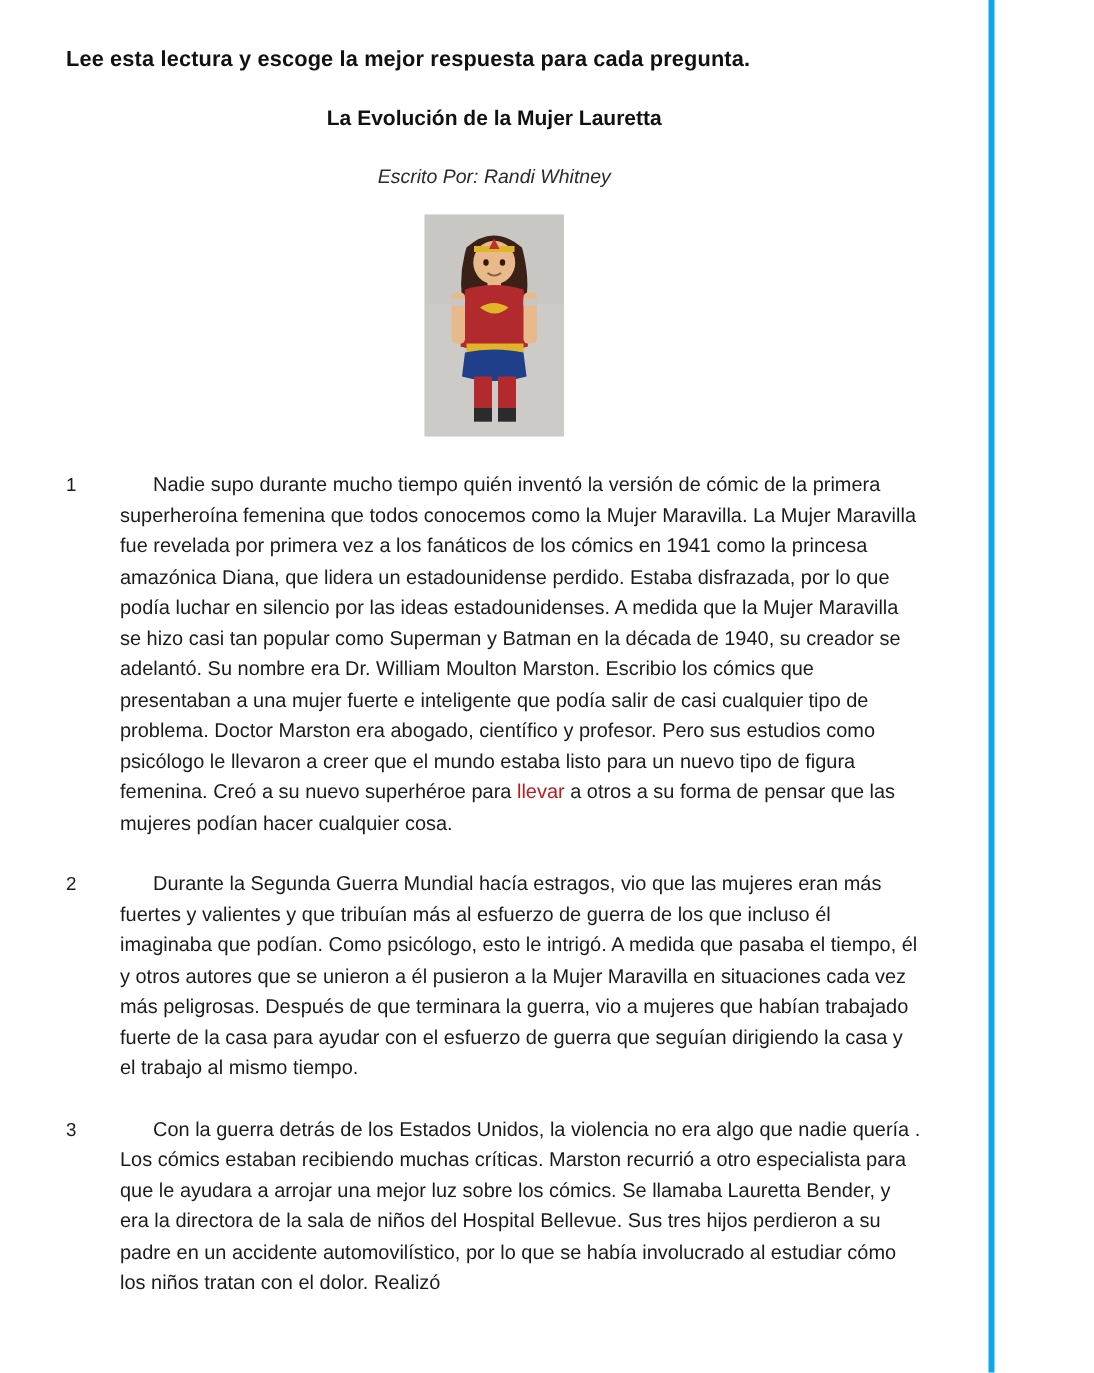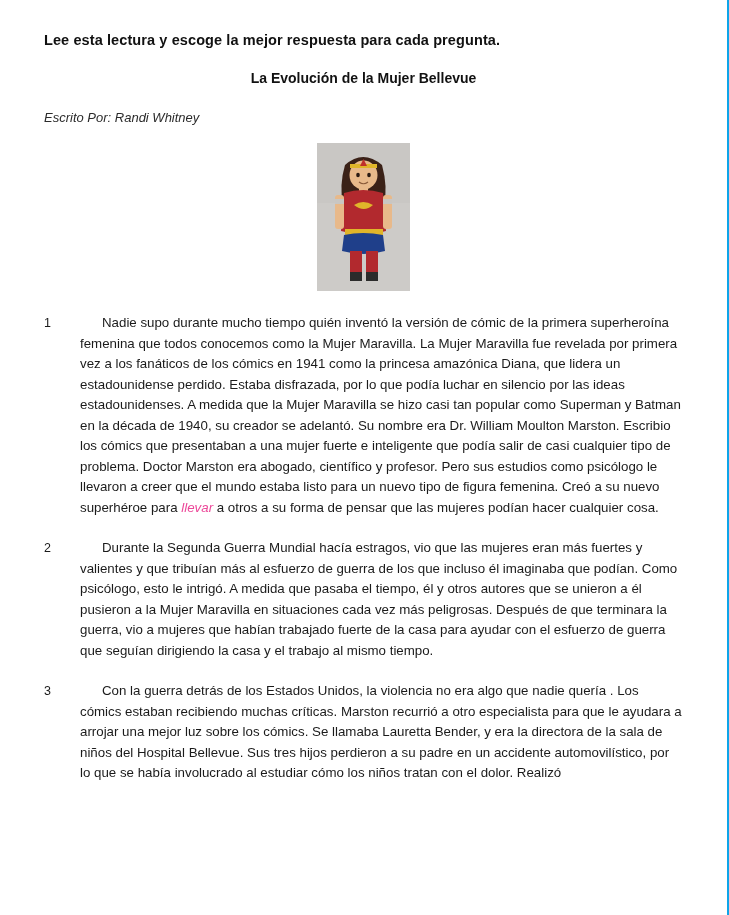--- a/index.html
+++ b/index.html
@@ -12,44 +12,45 @@
     height: 915px;
     font-family: "Liberation Sans", sans-serif;
     color: #1a1a1a;
     position: relative;
     overflow: hidden;
   }
   .page {
     position: absolute;
     left: 0;
     top: 0;
-    width: 729px;
+    width: 663px;
     height: 915px;
     box-sizing: border-box;
-    border-right: 2px solid #0ea5e9;
+    border-right: 4px solid #0ea5e9;
     background: #ffffff;
   }
   .content {
     padding: 24px 44px 0 44px;
   }
   .instruction {
     font-size: 14.5px;
     font-weight: bold;
     color: #111111;
     margin: 8px 0 0 0;
     letter-spacing: 0.1px;
   }
   .doc-title {
     text-align: center;
     font-size: 14px;
     font-weight: bold;
     color: #111111;
     margin: 22px 0 0 0;
   }
   .byline {
+    text-align: center;
     font-size: 13px;
     font-style: italic;
     color: #2b2b2b;
     margin: 24px 0 0 0;
   }
   .figure {
     margin: 18px auto 0 auto;
     width: 93px;
     height: 148px;
     position: relative;
@@ -81,35 +82,34 @@
     width: 20px;
     text-align: left;
     font-size: 12.5px;
     color: #1b1b1b;
   }
   .indent {
     display: inline-block;
     width: 22px;
   }
   .link-text {
-    color: #ec4899;
-    font-style: italic;
+    color: #b91c1c;
   }
   .underline-word {
   }
 </style>
 </head>
 <body>
 
 <div class="page">
   <div class="content">
 
     <div class="instruction">Lee esta lectura y escoge la mejor respuesta para cada pregunta.</div>
 
-    <div class="doc-title">La Evolución de la Mujer Bellevue</div>
+    <div class="doc-title">La Evolución de la Mujer Lauretta</div>
 
     <div class="byline">Escrito Por: Randi Whitney</div>
 
     <div class="figure">
       <div class="fig-img">
         <svg viewBox="0 0 93 148" width="93" height="148" aria-hidden="true">
           <rect x="0" y="0" width="93" height="148" fill="#d0cfcd"></rect>
           <rect x="0" y="0" width="93" height="60" fill="#c9c7c4"></rect>
           <rect x="0" y="60" width="93" height="88" fill="#cdcbc8"></rect>
 

